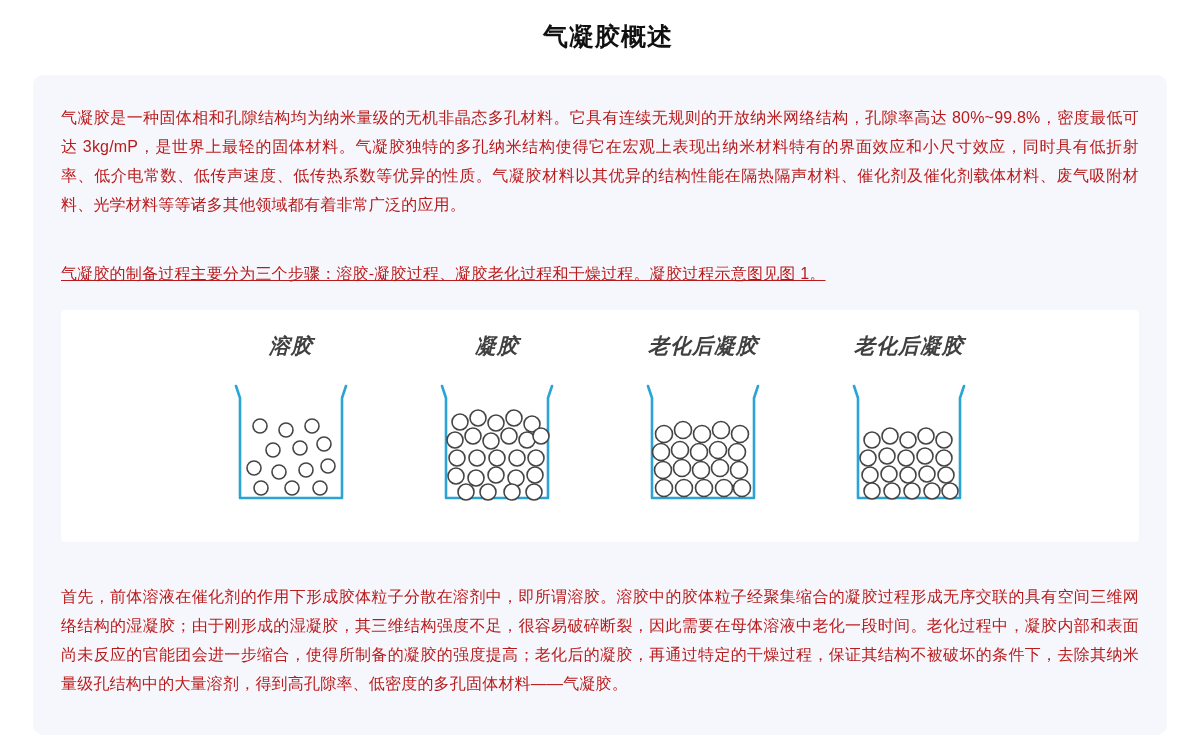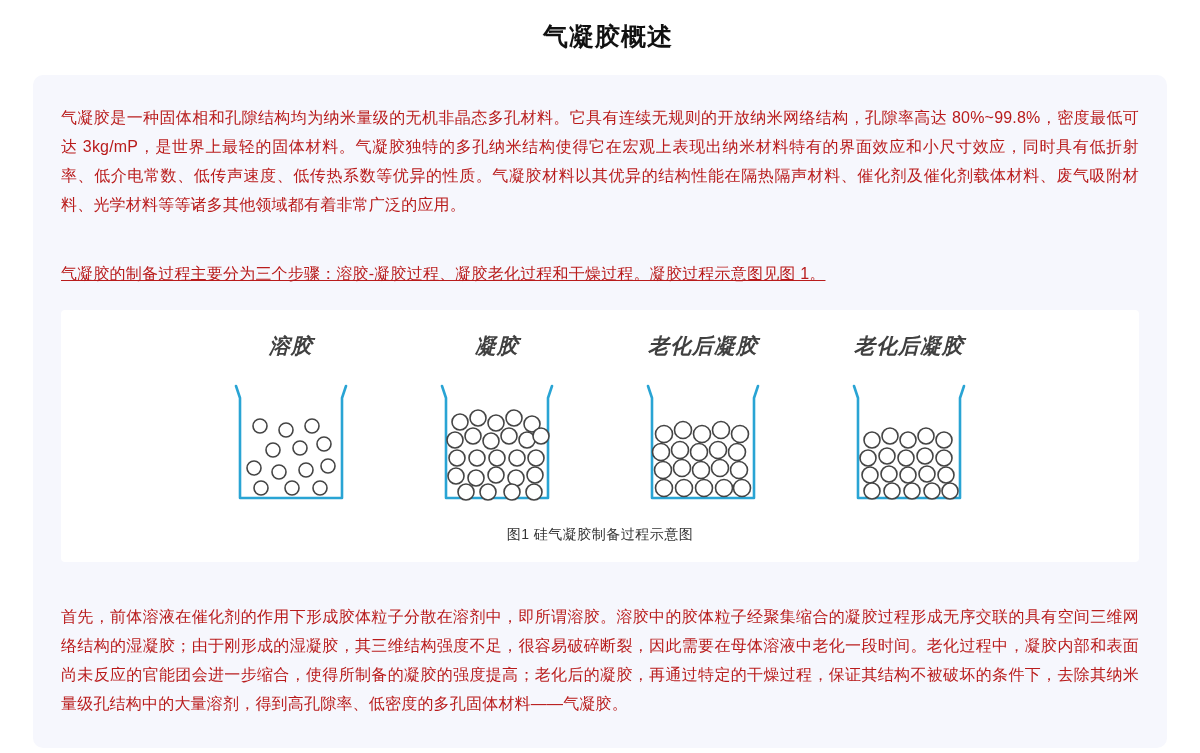--- a/index.html
+++ b/index.html
@@ -218,19 +218,18 @@
               <circle cx="58" cy="123" r="8"></circle>
               <circle cx="78" cy="123" r="8"></circle>
               <circle cx="98" cy="123" r="8"></circle>
               <circle cx="116" cy="123" r="8"></circle>
             </g>
           </svg>
         </div>
 
       </div>
 
-      <div class="figure-caption">图1  硅气凝胶制备过程示意图</div>
     </div>
 
     <p class="para footer-para">首先，前体溶液在催化剂的作用下形成胶体粒子分散在溶剂中，即所谓溶胶。溶胶中的胶体粒子经聚集缩合的凝胶过程形成无序交联的具有空间三维网络结构的湿凝胶；由于刚形成的湿凝胶，其三维结构强度不足，很容易破碎断裂，因此需要在母体溶液中老化一段时间。老化过程中，凝胶内部和表面尚未反应的官能团会进一步缩合，使得所制备的凝胶的强度提高；老化后的凝胶，再通过特定的干燥过程，保证其结构不被破坏的条件下，去除其纳米量级孔结构中的大量溶剂，得到高孔隙率、低密度的多孔固体材料——气凝胶。</p>
 
   </div>
 </div>
 
 </body></html>

